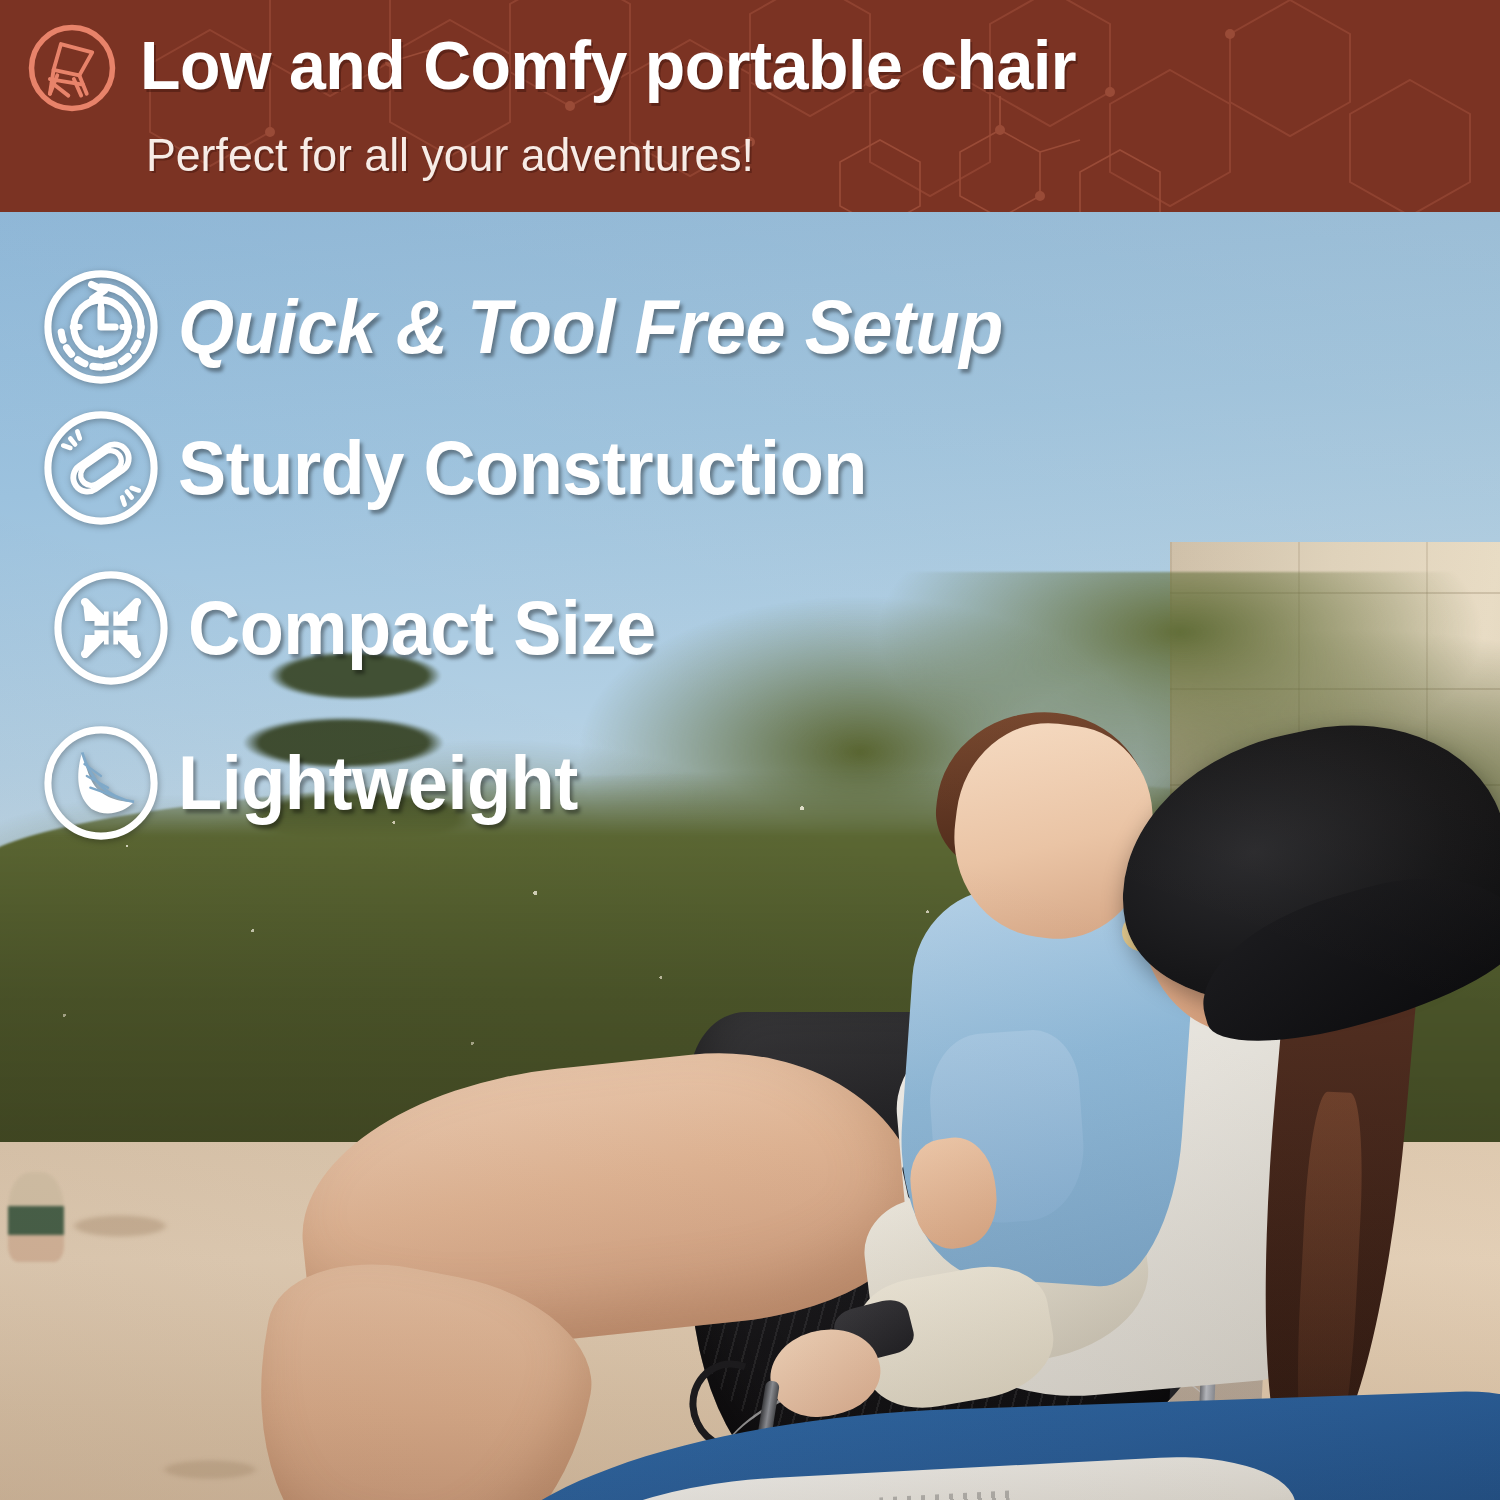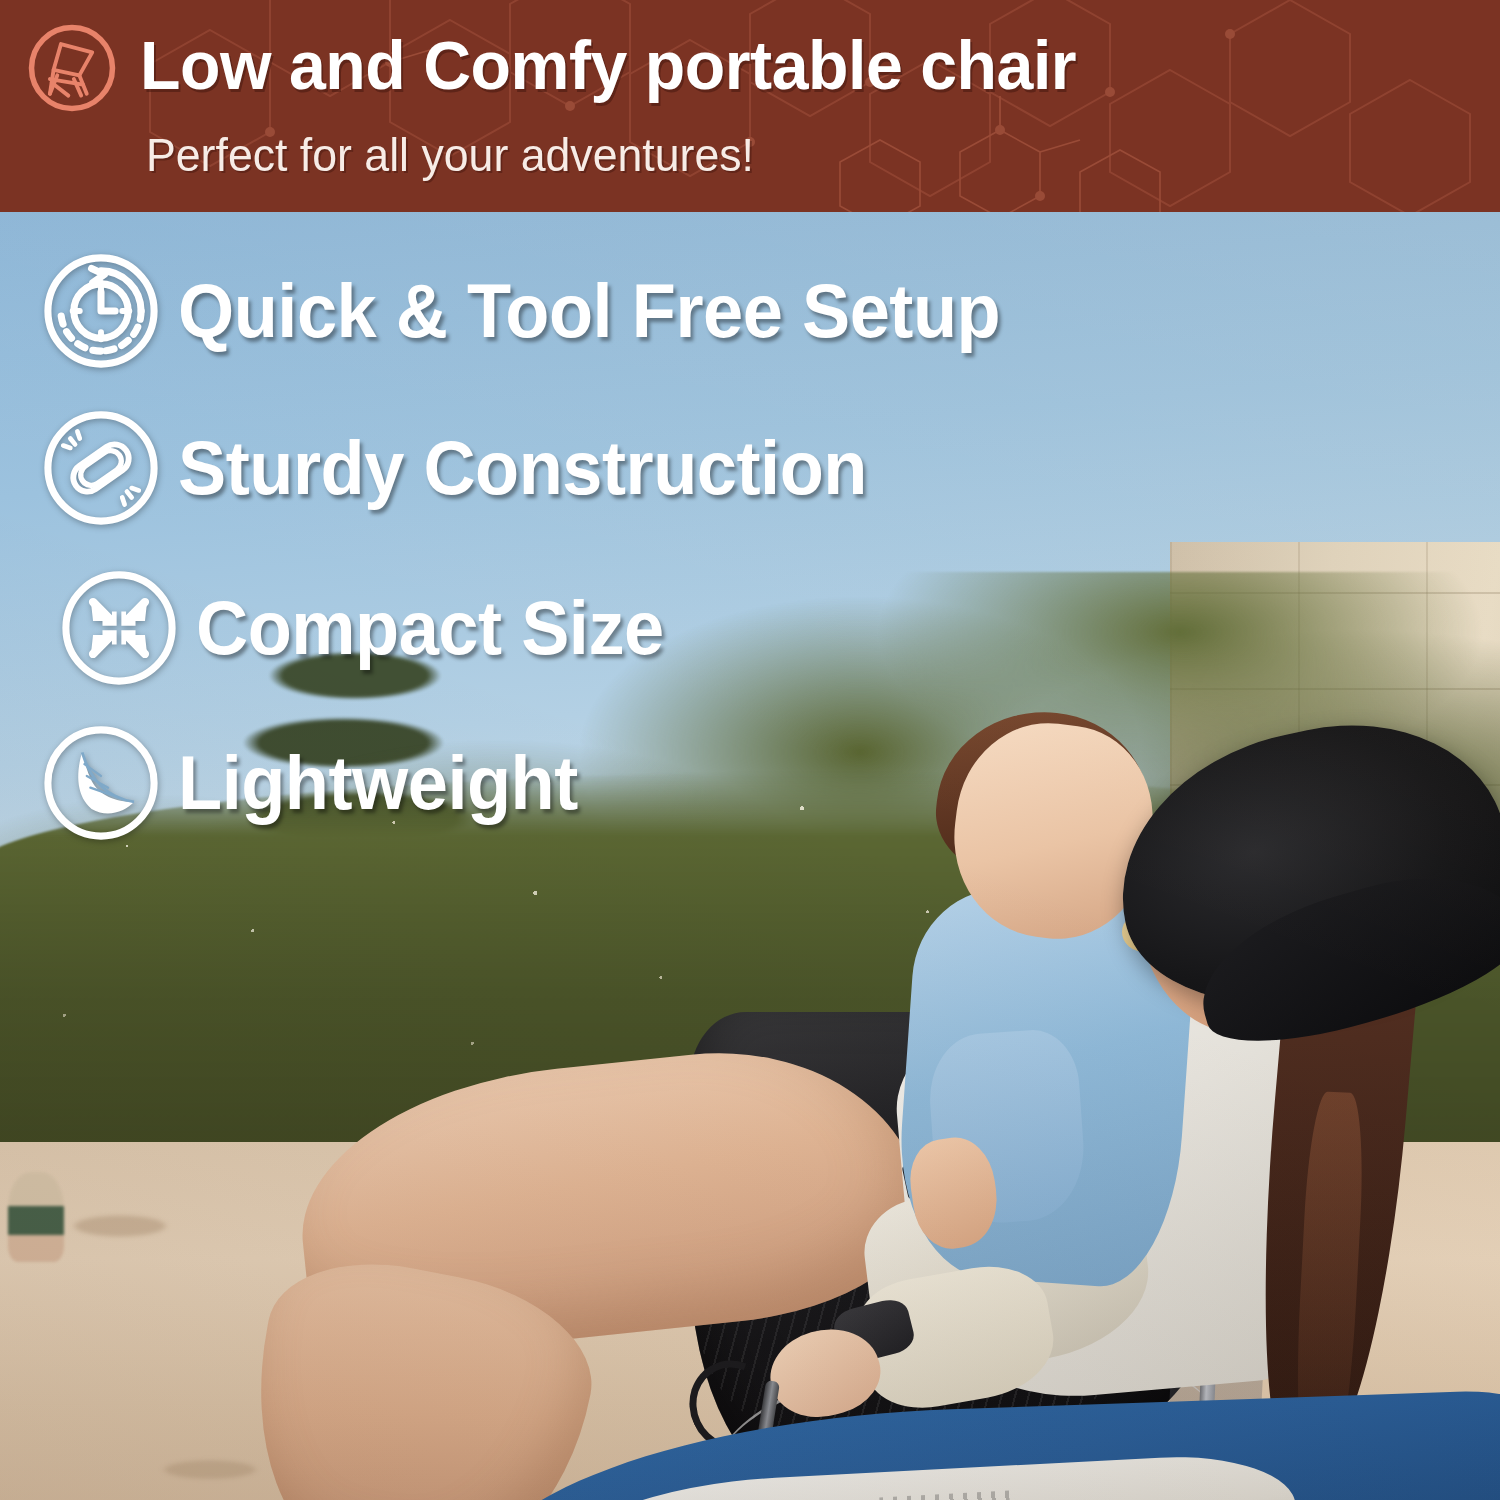--- a/index.html
+++ b/index.html
@@ -394,23 +394,23 @@
   
   .features {
     position:absolute; left:0; top:212px;
     width:1500px;
     z-index:30;
   }
   .feature-row {
     position:absolute;
     display:flex; align-items:center;
   }
-  .feature-row.r0 { left:42px; top:40px;  }
+  .feature-row.r0 { left:42px; top:56px;font-style:italic;  }
   .feature-row.r1 { left:42px; top:197px; }
-  .feature-row.r2 { left:60px; top:357px; }
+  .feature-row.r2 { left:52px; top:357px; }
   .feature-row.r3 { left:42px; top:512px; }
 
   .feature-icon {
     width:118px; height:118px;
     flex:0 0 118px;
     filter:drop-shadow(1px 2px 3px rgba(0,0,0,.30));
   }
   .feature-label {
     margin-left:18px;
     font-size:76px; line-height:100px;

